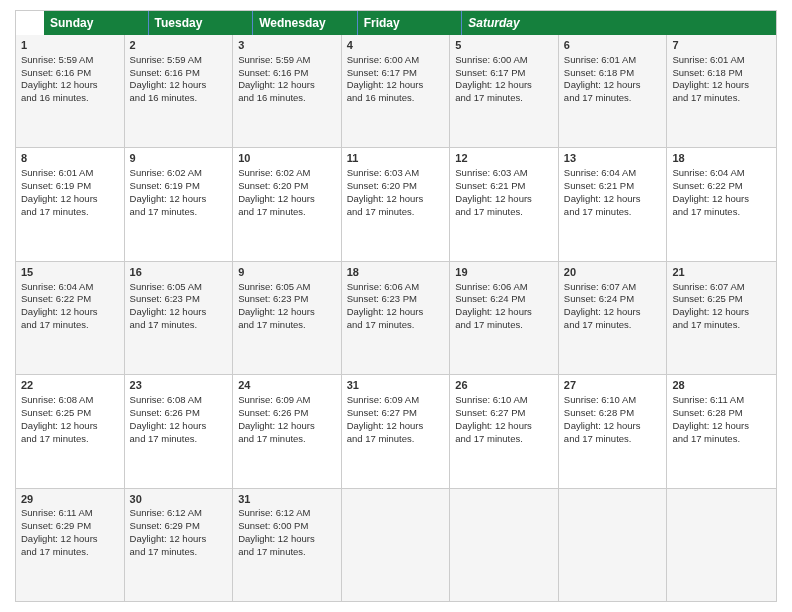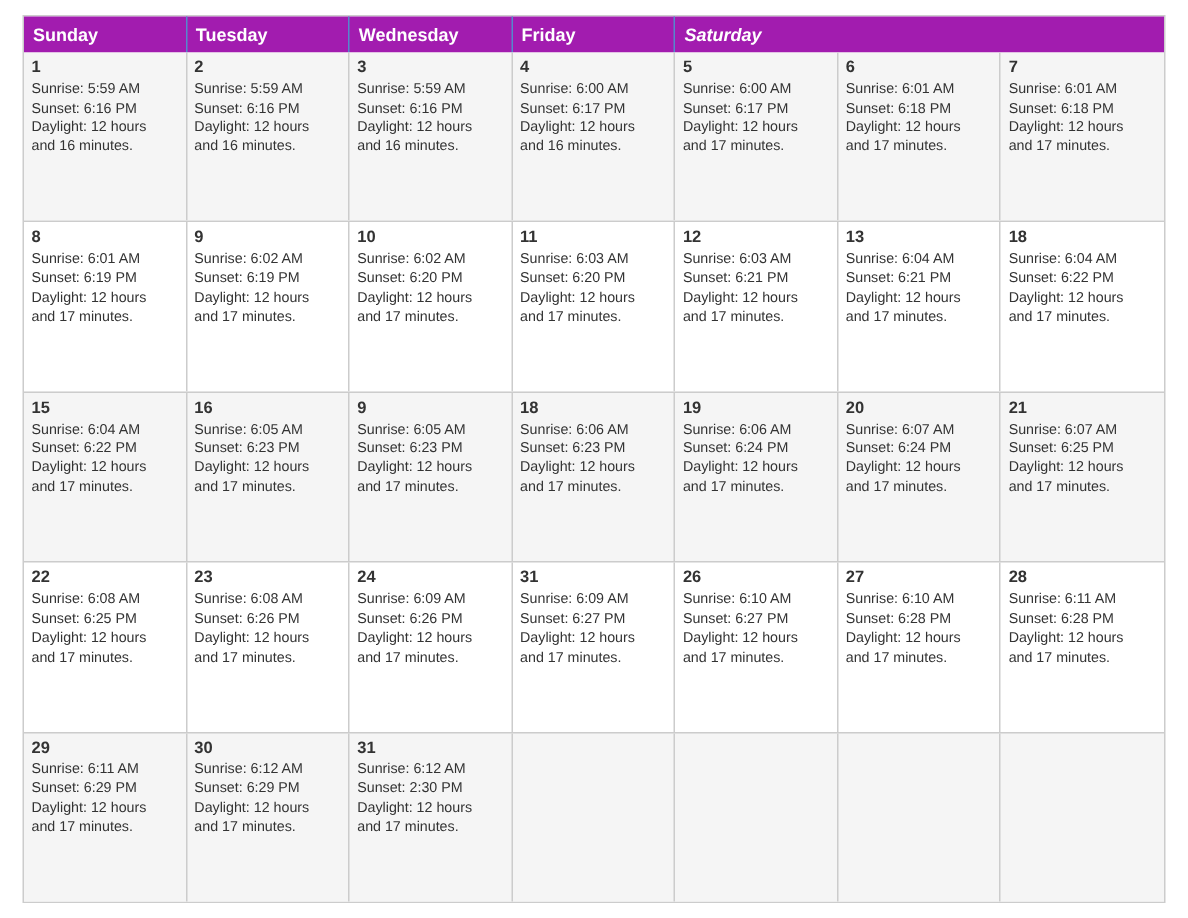--- a/index.html
+++ b/index.html
@@ -43,21 +43,22 @@
     }
     .calendar {
       flex: 1;
       display: flex;
       flex-direction: column;
       border: 1px solid #ccc;
     }
     .cal-header {
       display: grid;
       grid-template-columns: repeat(7, 1fr);
-      background: #a21caf;
+      background: #15803d;
+      margin-left: 28px;
     }
     .cal-header-cell {
       color: #fff;
       font-weight: bold;
       font-size: 12px;
       padding: 5px 6px;
       border-right: 1px solid #5588cc;
     }
     .cal-header-cell:last-child { border-right: none; font-style: italic; }
     .cal-body {
@@ -137,21 +138,21 @@
           <div class="cal-cell"><span class="day-num">23</span><span>Sunrise: 6:08 AM</span><br><span>Sunset: 6:26 PM</span><br><span>Daylight: 12 hours</span><br><span>and 17 minutes.</span></div>
           <div class="cal-cell"><span class="day-num">24</span><span>Sunrise: 6:09 AM</span><br><span>Sunset: 6:26 PM</span><br><span>Daylight: 12 hours</span><br><span>and 17 minutes.</span></div>
           <div class="cal-cell"><span class="day-num">31</span><span>Sunrise: 6:09 AM</span><br><span>Sunset: 6:27 PM</span><br><span>Daylight: 12 hours</span><br><span>and 17 minutes.</span></div>
           <div class="cal-cell"><span class="day-num">26</span><span>Sunrise: 6:10 AM</span><br><span>Sunset: 6:27 PM</span><br><span>Daylight: 12 hours</span><br><span>and 17 minutes.</span></div>
           <div class="cal-cell"><span class="day-num">27</span><span>Sunrise: 6:10 AM</span><br><span>Sunset: 6:28 PM</span><br><span>Daylight: 12 hours</span><br><span>and 17 minutes.</span></div>
           <div class="cal-cell"><span class="day-num">28</span><span>Sunrise: 6:11 AM</span><br><span>Sunset: 6:28 PM</span><br><span>Daylight: 12 hours</span><br><span>and 17 minutes.</span></div>
         </div>
         <div class="cal-row">
           <div class="cal-cell"><span class="day-num">29</span><span>Sunrise: 6:11 AM</span><br><span>Sunset: 6:29 PM</span><br><span>Daylight: 12 hours</span><br><span>and 17 minutes.</span></div>
           <div class="cal-cell"><span class="day-num">30</span><span>Sunrise: 6:12 AM</span><br><span>Sunset: 6:29 PM</span><br><span>Daylight: 12 hours</span><br><span>and 17 minutes.</span></div>
-          <div class="cal-cell"><span class="day-num">31</span><span>Sunrise: 6:12 AM</span><br><span>Sunset: 2:30 PM</span><br><span>Daylight: 12 hours</span><br><span>and 17 minutes.</span></div>
+          <div class="cal-cell"><span class="day-num">31</span><span>Sunrise: 6:12 AM</span><br><span>Sunset: 6:00 PM</span><br><span>Daylight: 12 hours</span><br><span>and 17 minutes.</span></div>
           <div class="cal-cell empty"></div>
           <div class="cal-cell empty"></div>
           <div class="cal-cell empty"></div>
           <div class="cal-cell empty"></div>
         </div>
       </div>
   </div>
 </div>
 
 </body></html>

